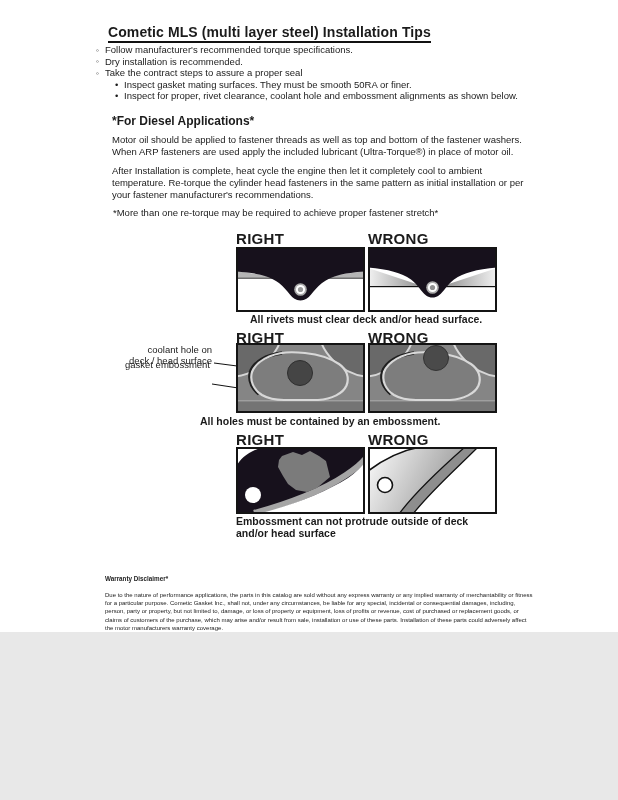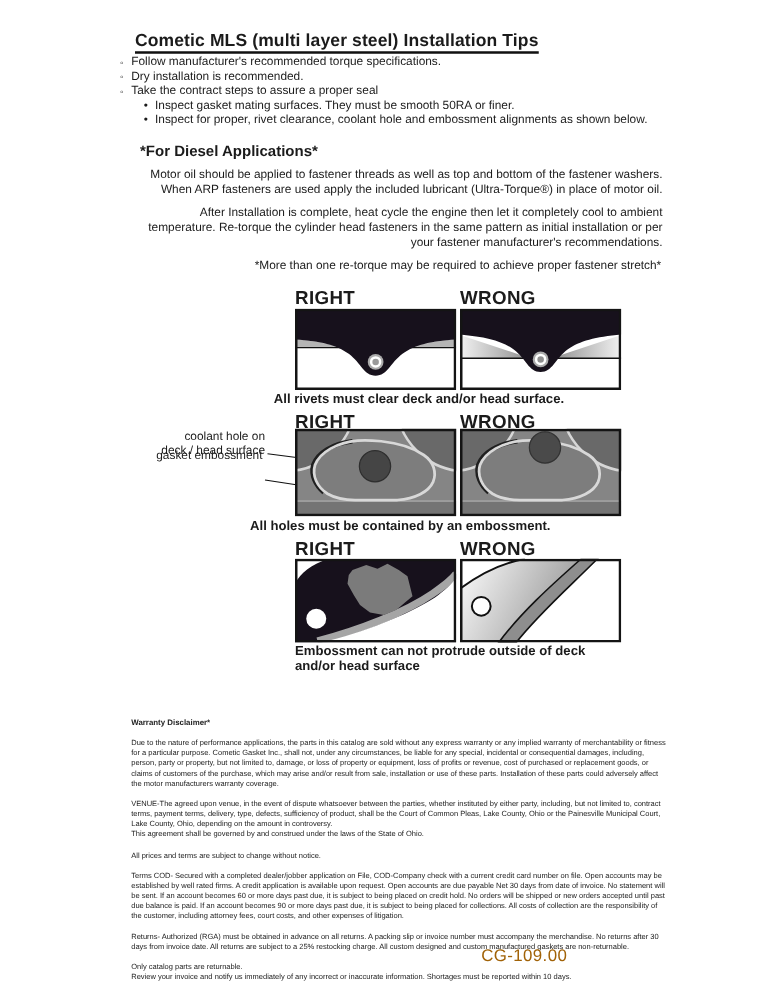--- a/index.html
+++ b/index.html
@@ -2,40 +2,40 @@
 <html style="--ink: #1b1b1b; --panel-dark: #17111c; --mid-gray: #858585;"><head>
 <meta charset="utf-8">
 <style>
   :root{
     --ink:#1b1b1b;
     --panel-dark:#17111c;
     --mid-gray:#858585;
   }
   html,body{margin:0;padding:0;background:#e8e8e8;}
   .page{
-    position:relative;width:618px;height:800px;background:#ffffff;
+    position:relative;width:618px;height:632px;background:#ffffff;
     font-family:"Liberation Sans","DejaVu Sans",sans-serif;color:var(--ink);
     overflow:hidden;margin:0 auto;
   }
   .abs{position:absolute;}
   
   .title{
     left:108px;top:24px;font-size:14px;font-weight:bold;
     border-bottom:2px solid #111;padding-bottom:1px;letter-spacing:.1px;
   }
   
   .bullets{left:96px;top:44px;width:445px;font-size:9.5px;line-height:11.6px;}
   .b{position:relative;padding-left:9px;}
   .b .m{position:absolute;left:0;top:0;}
   .b.main .m{font-size:8px;top:.5px;}
   .b.sub{margin-left:19px;}
   
   .diesel{left:112px;top:116px;width:418px;font-size:9.5px;line-height:11.9px;}
   .diesel h2{font-size:12px;font-weight:bold;margin:0 0 6px 0;}
-  .diesel p{margin:0 0 7px 0;text-align:right;}
+  .diesel p{margin:0 0 7px 0;}
   .diesel p.last{margin:1px;}
   
   .dlabel{font-size:15px;font-weight:bold;width:129px;text-align:left;letter-spacing:.3px;}
   .cap{font-size:10.5px;font-weight:bold;line-height:11.5px;}
   .panel svg{display:block;}
   
   .ann{width:104px;text-align:right;font-size:9.5px;line-height:11px;}
   
   .warranty{left:105px;top:575px;width:430px;font-size:6px;line-height:8.15px;color:#222;}
   .warranty h3{font-size:6.3px;margin:0 0 8px 0;}
@@ -104,21 +104,21 @@
       <path d="M0,0 H129 V20.5 C108,22.5 96,25.5 86,32.5 C76,40 74,50.5 64.5,50.5 C55,50.5 53,40 43,32.5 C33,25.5 21,22.5 0,20.5 Z" fill="var(--panel-dark)"></path>
       <g>
         <circle cx="64.5" cy="40.5" r="6.3" fill="#ababab"></circle>
         <circle cx="64.5" cy="40.5" r="4.6" fill="#ffffff"></circle>
         <circle cx="64.5" cy="40.5" r="2.6" fill="#8f8f8f"></circle>
       </g>
       <rect x="1" y="1" width="127" height="63" fill="none" stroke="#141414" stroke-width="2"></rect>
     </svg>
   </div>
 
-  <div class="abs cap" style="left:219px;top:314px;">All rivets must clear deck and/or head surface.</div>
+  <div class="abs cap" style="left:250px;top:314px;">All rivets must clear deck and/or head surface.</div>
 
   <div class="abs dlabel" style="left:236px;top:329px;">RIGHT</div>
   <div class="abs dlabel" style="left:368px;top:329px;">WRONG</div>
 
   <div class="abs ann" style="left:108px;top:344px;">
     <div>coolant hole on</div>
     <div>deck / head surface</div>
   </div>
   <div class="abs ann" style="left:106px;top:359px;text-align:right;">
     <div>gasket embossment</div>

